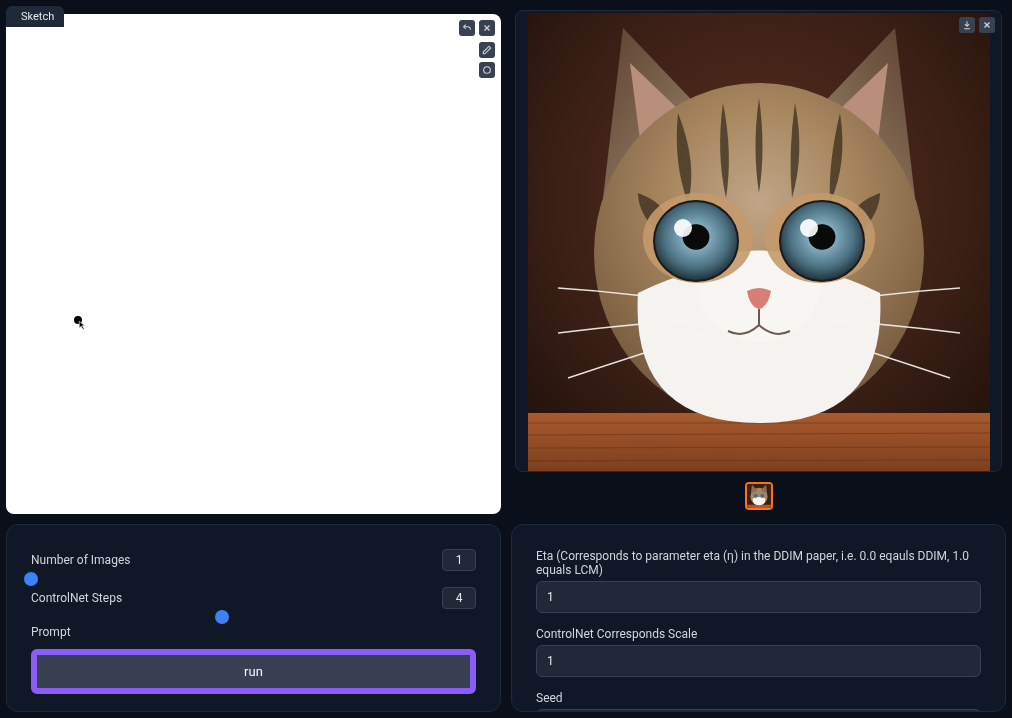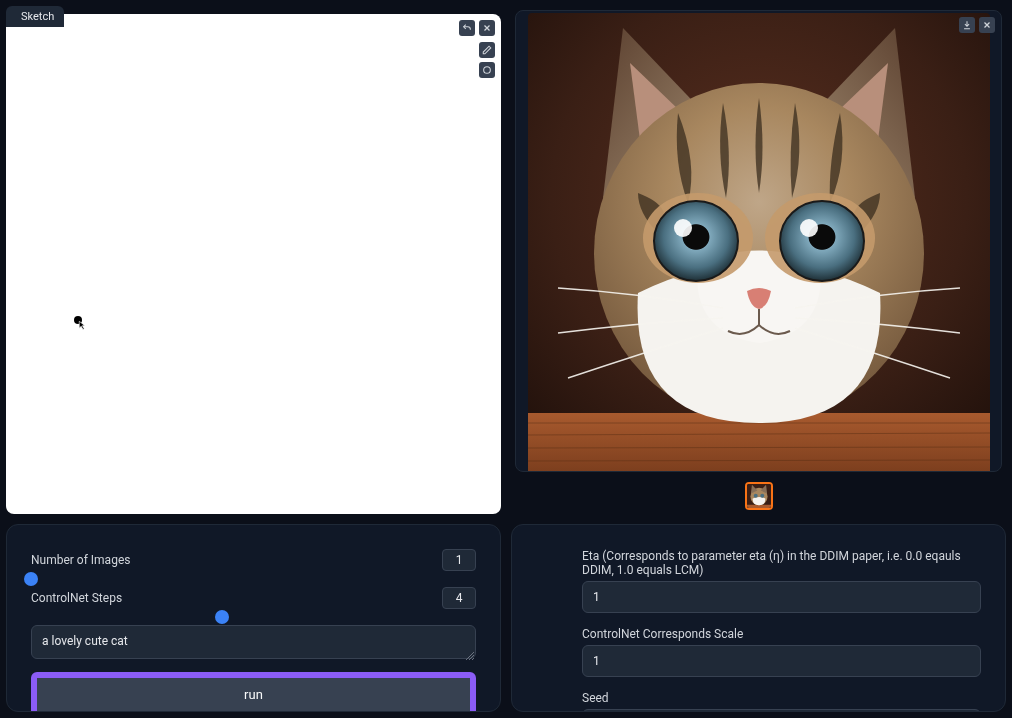--- a/index.html
+++ b/index.html
@@ -228,21 +228,21 @@
   .run-btn {
     background: #374151;
     border: 6px solid #8b5cf6;
     border-radius: 6px;
     padding: 9px;
     color: #f9fafb;
     font-size: 13px;
     text-align: center;
     cursor: pointer;
   }
-  .right-controls .field { margin-bottom: 4px; margin-left: 46px; }
+  .right-controls .field { margin-bottom: 4px; }
 </style>
 </head>
 <body>
 
 <div class="grid">
 
   <div class="sketch-panel">
     <div class="sketch-tab">
       <svg viewBox="0 0 24 24" fill="none" stroke="currentColor" stroke-width="2">
           <path d="M17 3l4 4L7 21H3v-4L17 3z"></path>
@@ -422,28 +422,21 @@
         <div style="flex:1"></div>
         <div class="value-box">4</div>
       </div>
       <div class="slider-track">
         <div class="slider-fill" style="width:43%"></div>
         <div class="slider-thumb" style="left:43%"></div>
       </div>
     </div>
 
     <div class="field">
-      <div class="textarea-wrap">
-        <textarea class="input-box" style="">a lovely cute cat</textarea>
-        <div class="textarea-handle">
-          <svg viewBox="0 0 8 8">
-              <path d="M8 0 L0 8 M8 3 L3 8 M8 6 L6 8" stroke="#6b7280" stroke-width="1"></path>
-            </svg>
-        </div>
-      </div>
+      <span class="field-label">Prompt</span>
     </div>
 
     <div class="run-btn">run</div>
   </div>
 
   <div class="panel right-controls">
     <div class="field">
       <span class="field-label">Eta (Corresponds to parameter eta (η) in the DDIM paper, i.e. 0.0 eqauls DDIM, 1.0 equals LCM)</span>
       <input class="input-box" value="1" style="">
     </div>

